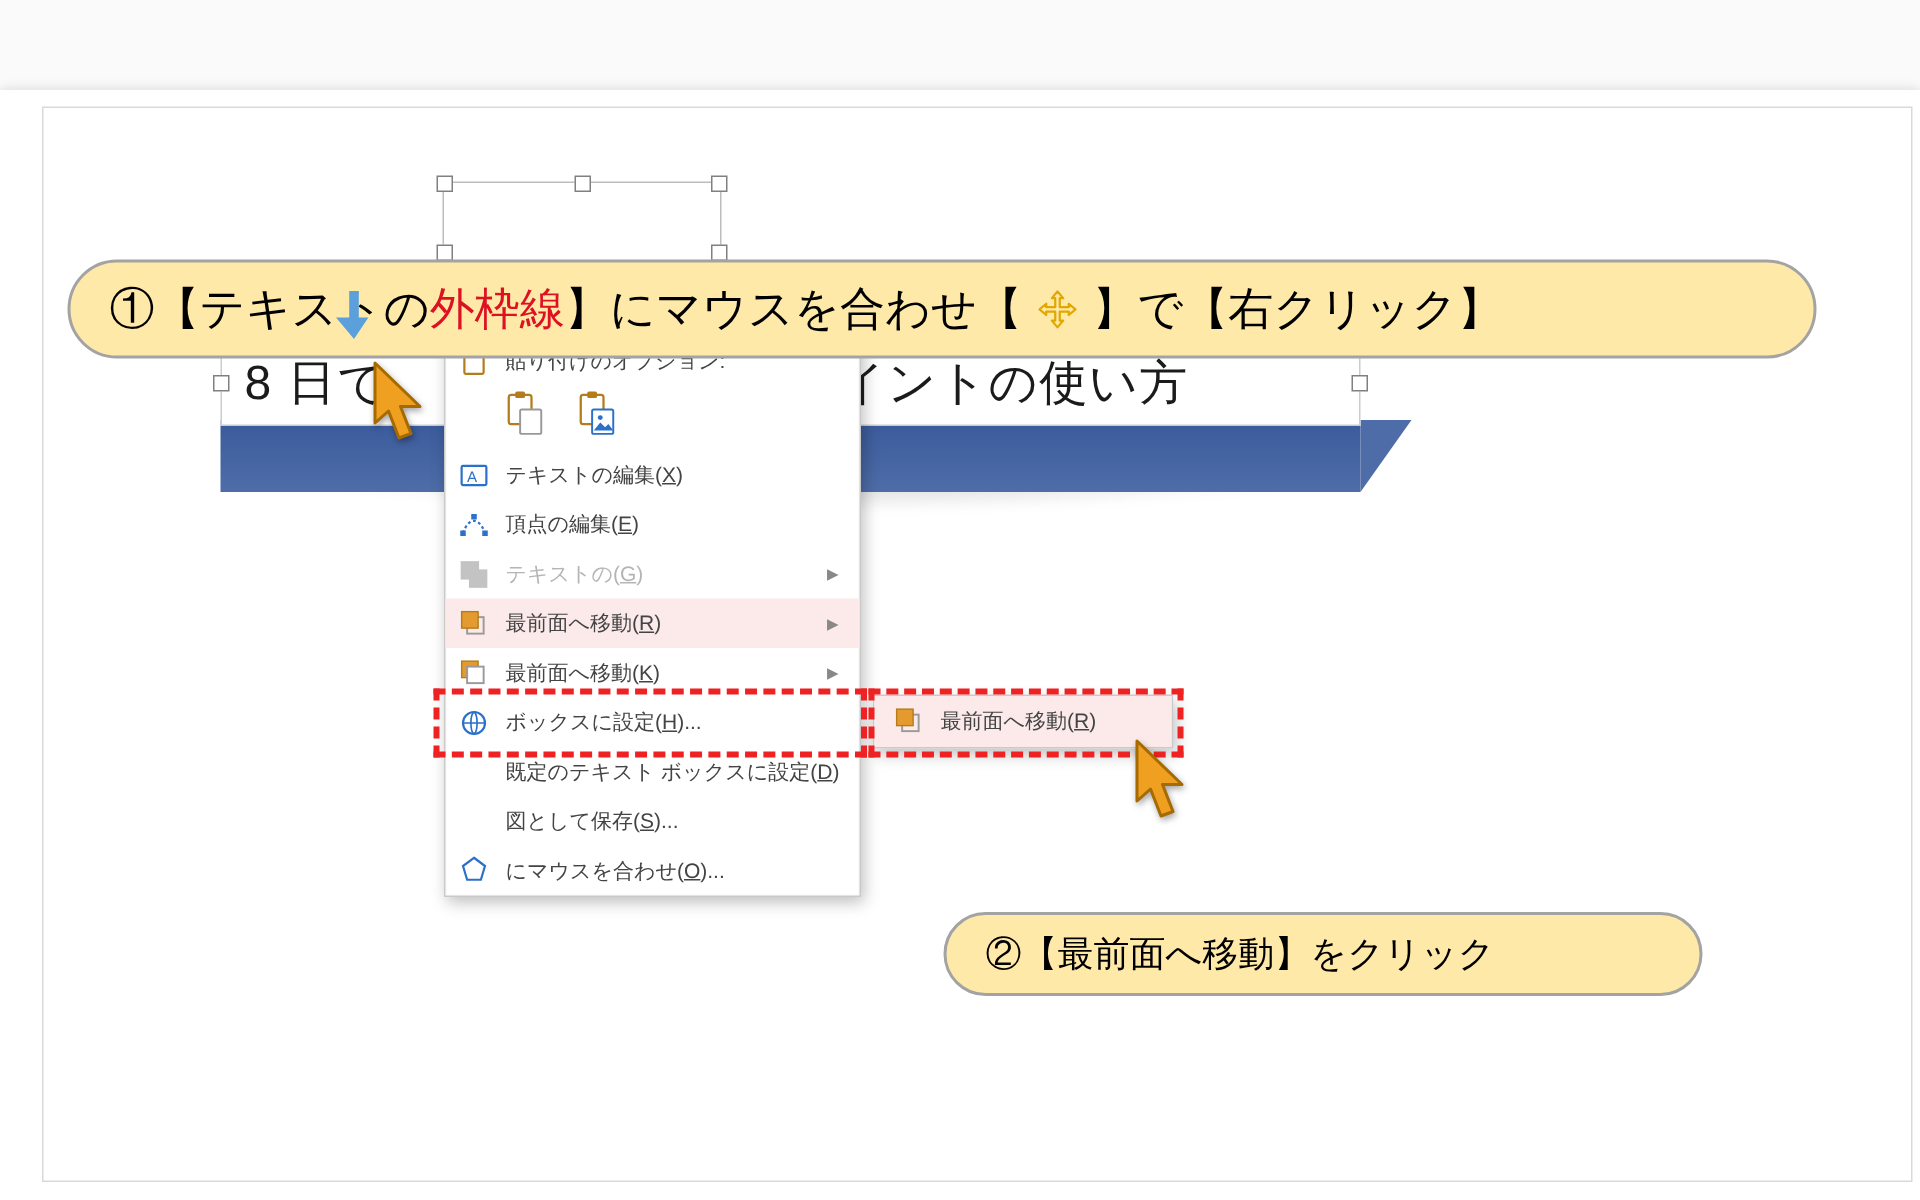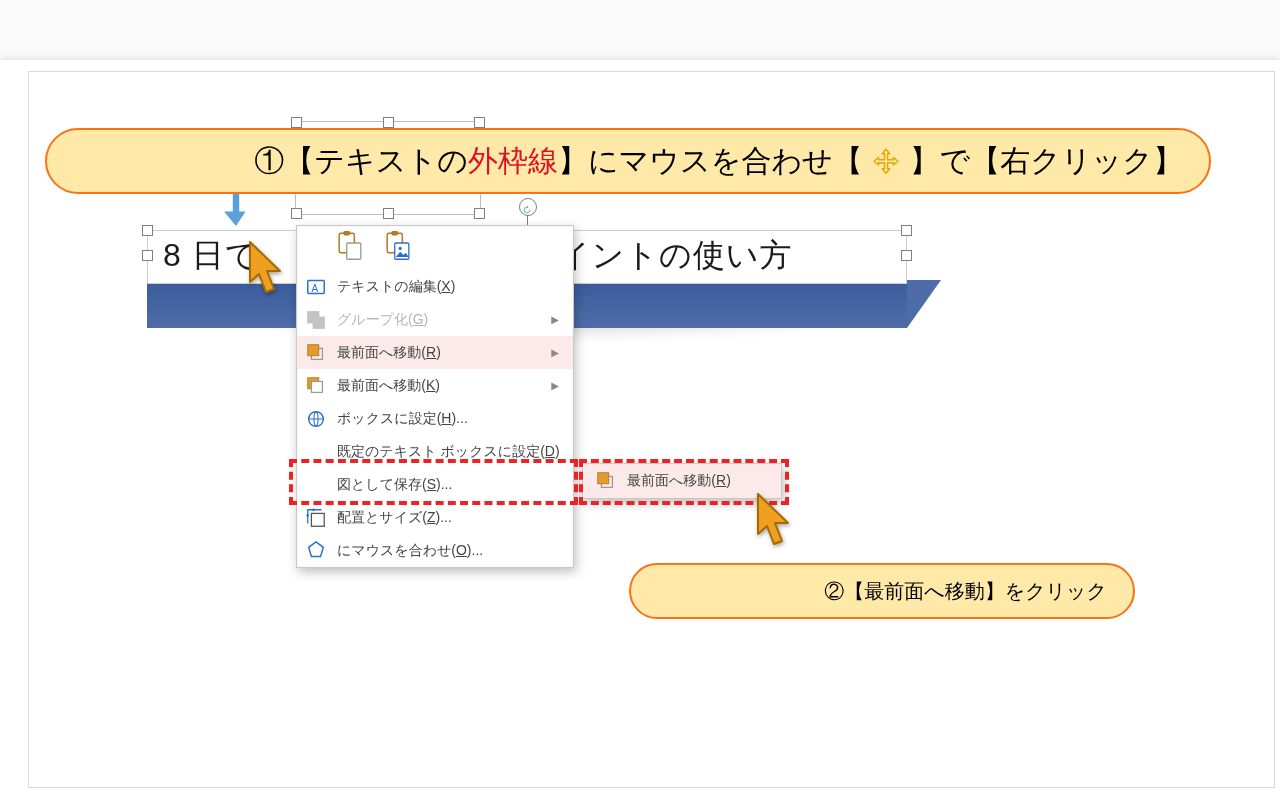--- a/index.html
+++ b/index.html
@@ -1,21 +1,21 @@
 <!DOCTYPE html>
 <html><head>
 <meta charset="utf-8">
 <style>
   html, body { margin: 0; padding: 0; width: 1280px; height: 800px; font-family: "Yu Gothic", "Meiryo", sans-serif; background: #fafafa; }
   .canvas { position: relative; width: 1280px; height: 800px; box-sizing: border-box; }
   .outer-shadow { position: absolute; left: 0; right: 0; top: 60px; bottom: 0; background: #fff; box-shadow: 0 0 8px rgba(0,0,0,.15); }
   .inner-frame { position: absolute; left: 28px; top: 71px; right: 5px; bottom: 12px; border: 1px solid #d9d9d9; background: #fff; }
 
   
-  .callout { position: absolute; border-radius: 999px; border: 2px solid #f97316; background: #ffe9a8; display: flex; align-items: center; justify-content: flex-end; font-size: 30px; padding: 0 26px; }
+  .callout { position: absolute; border-radius: 999px; border: 2px solid #a3a3a3; background: #ffe9a8; display: flex; align-items: center; justify-content: flex-start; font-size: 30px; padding: 0 26px; margin-top: 45px; }
 
   
   .arrow-down { position: absolute; width: 24px; height: 34px; }
   .arrow-down svg { width: 100%; height: 100%; }
 
   
   .selbox { position: absolute; border: 1px solid #bdbdbd; background: #fff; }
   .selbox .handle { position: absolute; width: 9px; height: 9px; border: 1px solid #808080; background: #fff; }
   .selbox .handle.tl { left: -5px; top: -5px; }
   .selbox .handle.tr { right: -5px; top: -5px; }
@@ -106,20 +106,29 @@
     <div class="rot-handle"></div>
     <div class="rot-arrow">
       <svg viewBox="0 0 24 24">
           <path d="M12 5a7 7 0 1 0 7 7" fill="none" stroke="#4aa" stroke-width="2" stroke-linecap="round"></path>
           <path d="M12 2l4 3-4 3z" fill="#4aa"></path>
         </svg>
     </div>
   </div>
 
   <div class="ctxmenu" style="left:296px; top:225px; width:276px;">
+    <div class="section-label">
+      <span class="ico">
+          <svg viewBox="0 0 24 24">
+            <rect x="5" y="4" width="14" height="17" rx="1" fill="none" stroke="#b47c1b" stroke-width="1.6"></rect>
+            <rect x="9" y="2" width="6" height="4" rx="1" fill="#b47c1b"></rect>
+          </svg>
+        </span>
+      <span class="label">貼り付けのオプション:</span>
+    </div>
     <div class="paste-row">
       <span class="popt">
           <svg viewBox="0 0 24 28">
             <rect x="2" y="3" width="14" height="18" rx="1.5" fill="none" stroke="#b47c1b" stroke-width="1.4"></rect>
             <rect x="6" y="1" width="6" height="4" rx="1" fill="#b47c1b"></rect>
             <rect x="9" y="12" width="13" height="15" rx="1" fill="#fff" stroke="#999" stroke-width="1.2"></rect>
           </svg>
         </span>
       <span class="popt">
           <svg viewBox="0 0 24 28">
@@ -133,28 +142,39 @@
     </div>
     <div class="item">
       <span class="ico">
           <svg viewBox="0 0 24 24">
             <rect x="3" y="5" width="18" height="14" rx="1" fill="none" stroke="#2b70c9" stroke-width="1.6"></rect>
             <text x="7" y="17" font-size="11" fill="#2b70c9" font-family="sans-serif">A</text>
           </svg>
         </span>
       <span class="label"><span>テキストの編集(</span><span class="ul">X</span><span>)</span></span>
     </div>
+    <div class="item">
+      <span class="ico">
+          <svg viewBox="0 0 24 24">
+            <path d="M4 18c4-12 12-12 16 0" fill="none" stroke="#2b70c9" stroke-width="1.6" stroke-dasharray="2 2"></path>
+            <rect x="2" y="16" width="4" height="4" fill="#2b70c9"></rect>
+            <rect x="18" y="16" width="4" height="4" fill="#2b70c9"></rect>
+            <rect x="10" y="4" width="4" height="4" fill="#2b70c9"></rect>
+          </svg>
+        </span>
+      <span class="label"><span>頂点の編集(</span><span class="ul">E</span><span>)</span></span>
+    </div>
     <div class="item disabled">
       <span class="ico">
           <svg viewBox="0 0 24 24">
             <rect x="3" y="3" width="12" height="12" fill="none" stroke="#555" stroke-width="1.4"></rect>
             <rect x="9" y="9" width="12" height="12" fill="none" stroke="#555" stroke-width="1.4"></rect>
           </svg>
         </span>
-      <span class="label"><span>グループ化(</span><span class="ul">G</span><span>)</span></span>
+      <span class="label"><span>テキストの(</span><span class="ul">G</span><span>)</span></span>
       <span class="arrow">▶</span>
     </div>
     <div class="item hover">
       <span class="ico">
           <svg viewBox="0 0 24 24">
             <rect x="7" y="7" width="12" height="12" fill="none" stroke="#9a9a9a" stroke-width="1.4"></rect>
             <rect x="3" y="3" width="12" height="12" fill="#e39a2e" stroke="#b47c1b" stroke-width="1"></rect>
           </svg>
         </span>
       <span class="label"><span>最前面へ移動(</span><span class="ul">R</span><span>)</span></span>
@@ -179,30 +199,20 @@
         </span>
       <span class="label"><span>ボックスに設定(</span><span class="ul">H</span><span>)...</span></span>
     </div>
     <div class="item">
       <span class="ico"></span>
       <span class="label"><span>既定のテキスト ボックスに設定(</span><span class="ul">D</span><span>)</span></span>
     </div>
     <div class="item">
       <span class="ico"></span>
       <span class="label"><span>図として保存(</span><span class="ul">S</span><span>)...</span></span>
-    </div>
-    <div class="item">
-      <span class="ico">
-          <svg viewBox="0 0 24 24">
-            <rect x="7" y="7" width="14" height="14" fill="none" stroke="#555" stroke-width="1.4"></rect>
-            <path d="M3 18V3h15" fill="none" stroke="#2b70c9" stroke-width="1.4"></path>
-            <path d="M3 7l-2 3h4zM7 3l3-2v4z" fill="#2b70c9"></path>
-          </svg>
-        </span>
-      <span class="label"><span>配置とサイズ(</span><span class="ul">Z</span><span>)...</span></span>
     </div>
     <div class="item">
       <span class="ico">
           <svg viewBox="0 0 24 24">
             <path d="M12 2l8 6-3 10H7L4 8z" fill="none" stroke="#2b70c9" stroke-width="1.6"></path>
           </svg>
         </span>
       <span class="label"><span>にマウスを合わせ(</span><span class="ul">O</span><span>)...</span></span>
     </div>
   </div>
@@ -231,21 +241,21 @@
         </span><span> 】で【右クリック】</span>
     </span>
   </div>
 
   <div class="arrow-down" style="left:224px; top:193px;">
     <svg viewBox="0 0 30 40">
         <path d="M11 0h8v22h8L15 40 0 22h11z" fill="#5ca0db"></path>
       </svg>
   </div>
 
-  <div class="callout" style="left:629px; top:563px; width:450px; height:52px; font-size:20px;">
+  <div class="callout" style="left:629px; top:563px; width:450px; height:52px; font-size:24px;">
     <span>②【最前面へ移動】をクリック</span>
   </div>
 
   <div class="gold-cursor" style="left:248px; top:240px;">
     <svg viewBox="0 0 40 56">
         <path d="M2 2l0 40 9-8 7 18 8-3-7-18 13 0z" fill="#f0a020" stroke="#a56a00" stroke-width="2" stroke-linejoin="round"></path>
       </svg>
   </div>
   <div class="gold-cursor" style="left:756px; top:492px;">
     <svg viewBox="0 0 40 56">

